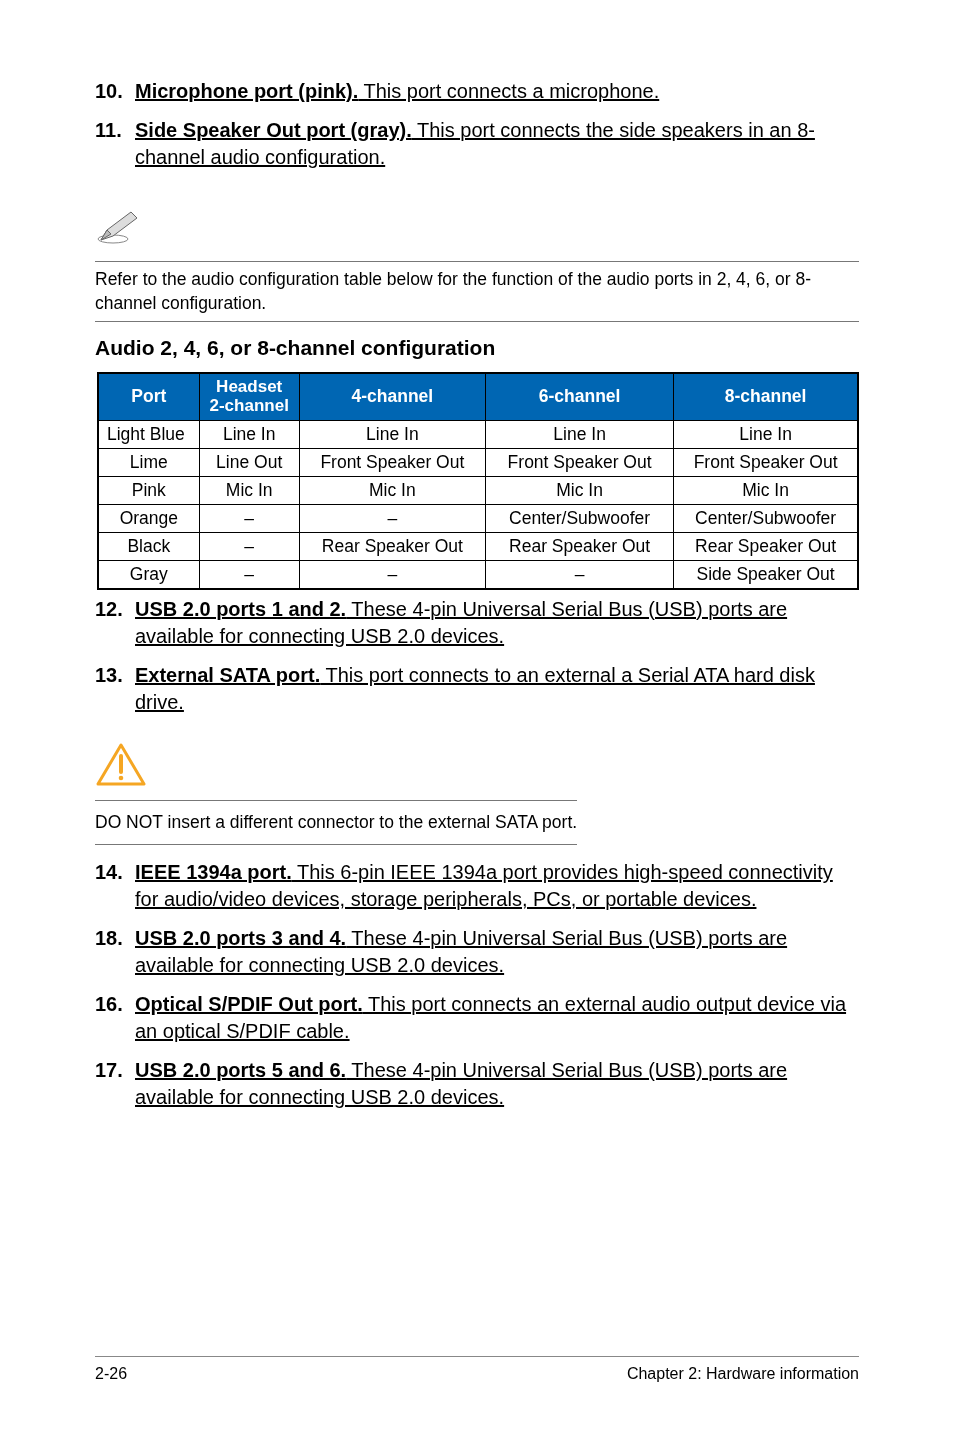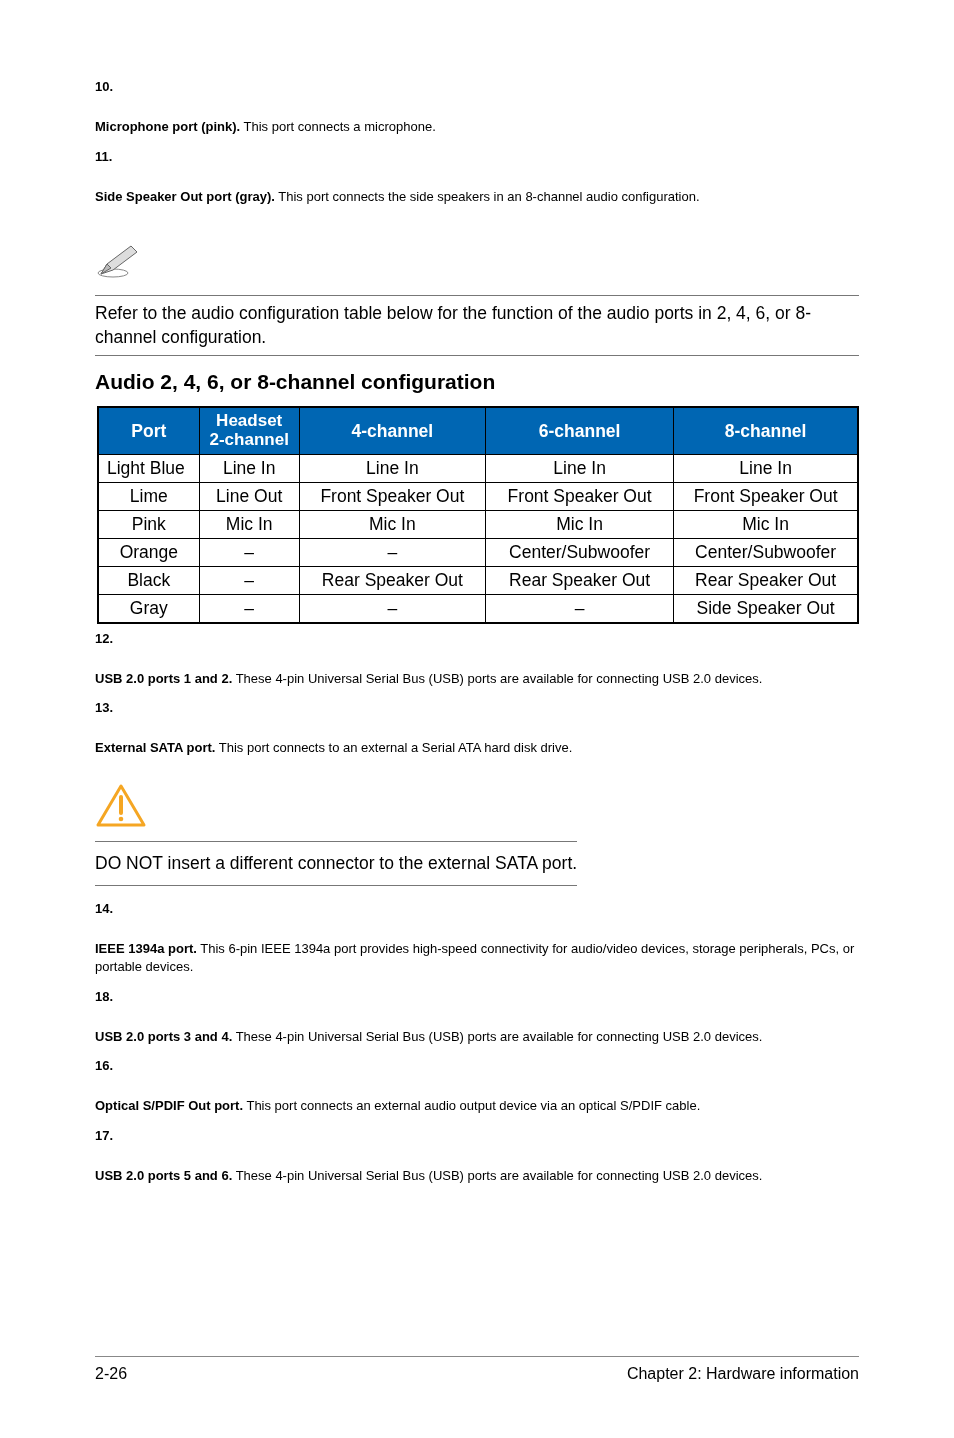--- a/index.html
+++ b/index.html
@@ -8,29 +8,28 @@
     width: 954px;
     height: 1438px;
     background: #fff;
     color: #000;
     padding: 78px 95px 0 95px;
     position: relative;
   }
   .item {
     display: flex;
     margin-bottom: 12px;
-    font-size: 13px;
+    font-size: 20px;
     line-height: 1.35;
-    flex-direction: column;
   }
   .item .num {
     flex: 0 0 40px;
     font-weight: bold;
   }
-  .item .txt { flex: 1; }
+  .item .txt { flex: 1; text-decoration: underline; }
   .item .txt .lead { font-weight: bold; }
   .note {
     display: flex;
     align-items: flex-start;
     margin: 18px 0 14px 0;
     flex-direction: column;
   }
   .note-icon {
     flex: 0 0 72px;
     display: flex;

